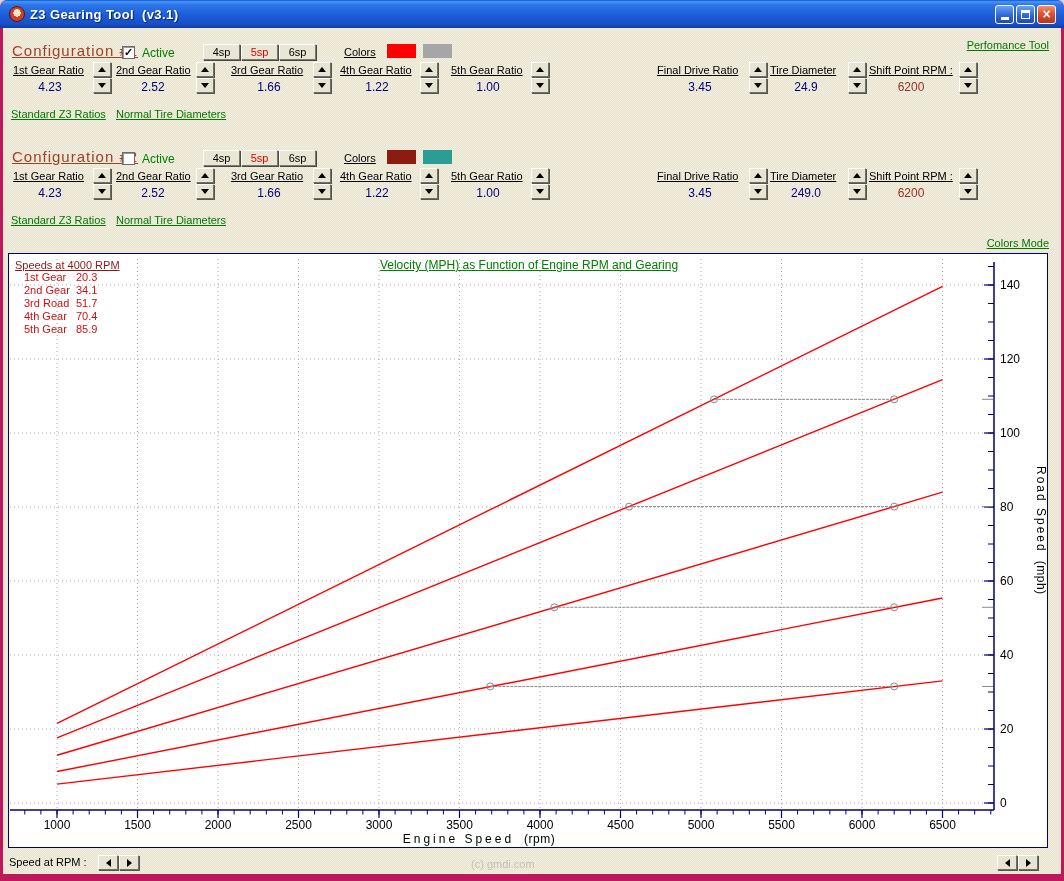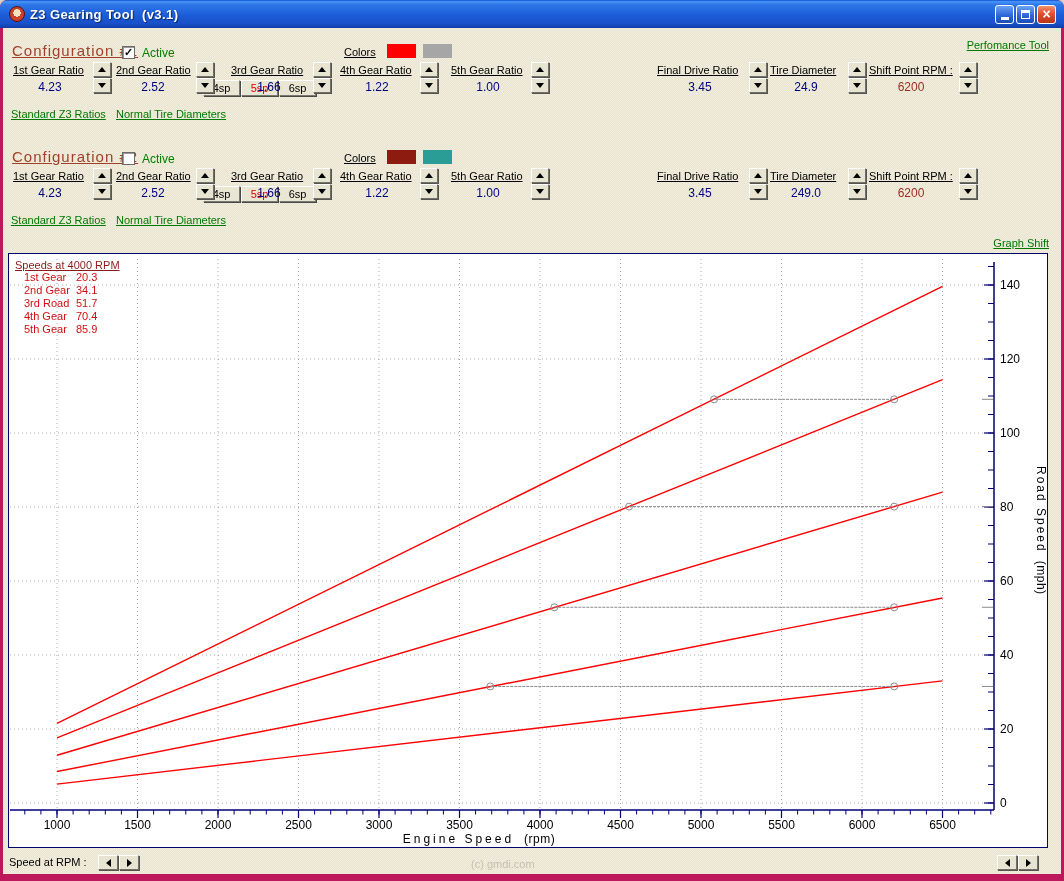--- a/index.html
+++ b/index.html
@@ -56,21 +56,21 @@
     position:absolute;left:119px;top:4px;width:13px;height:13px;background:#fff;
     border:1px solid #6a6a6a;box-shadow:inset 1px 1px 0 #9a9a9a;
     font-size:11px;line-height:11px;text-align:center;color:#111;font-weight:bold;
   }
   .chk-label{position:absolute;left:139px;top:4px;color:#008000;font-size:12px;}
   .sp-btn{
     position:absolute;top:2px;width:37px;height:16px;
     background:#eae6d4;border:1px solid;border-color:#fff #7a7a72 #7a7a72 #fff;
     box-shadow:1px 1px 0 #4a4a44;
     font-family:"Liberation Sans",sans-serif;font-size:11px;color:#000;
-    text-align:center;line-height:13px;padding:0;cursor:pointer;margin-top:36px;
+    text-align:center;line-height:13px;padding:0;cursor:pointer;
   }
   .sp-btn.sel{color:#e00000;}
   .colors-label{position:absolute;left:341px;top:4px;font-size:11px;color:#000;text-decoration:underline;}
   .swatch{position:absolute;top:2px;width:29px;height:14px;cursor:pointer;}
   
   .field{position:absolute;top:22px;height:34px;}
   .f-label{
     display:block;font-size:11px;color:#000;text-decoration:underline;white-space:nowrap;
   }
   .f-value{
@@ -359,21 +359,21 @@
               <span class="spin-btn spin-down">
                 <span class="tri-down"></span>
               </span>
             </span>
           </div>
         </div>
       <a class="link cfg-link1">Standard Z3 Ratios</a>
       <a class="link cfg-link2">Normal Tire Diameters</a>
     </section>
 
-    <a class="link graph-link">Graph Shift</a>
+    <a class="link graph-link">Colors Mode</a>
 
     <div class="chart-panel">
       <svg id="plot" width="1038" height="593">
           <line x1="48" y1="5" x2="48" y2="555" stroke="#ababab" stroke-width="1" stroke-dasharray="1 3"></line>
           <line x1="128.5" y1="5" x2="128.5" y2="555" stroke="#ababab" stroke-width="1" stroke-dasharray="1 3"></line>
           <line x1="209" y1="5" x2="209" y2="555" stroke="#ababab" stroke-width="1" stroke-dasharray="1 3"></line>
           <line x1="289.5" y1="5" x2="289.5" y2="555" stroke="#ababab" stroke-width="1" stroke-dasharray="1 3"></line>
           <line x1="370" y1="5" x2="370" y2="555" stroke="#ababab" stroke-width="1" stroke-dasharray="1 3"></line>
           <line x1="450.5" y1="5" x2="450.5" y2="555" stroke="#ababab" stroke-width="1" stroke-dasharray="1 3"></line>
           <line x1="531" y1="5" x2="531" y2="555" stroke="#ababab" stroke-width="1" stroke-dasharray="1 3"></line>
@@ -540,20 +540,21 @@
           <line x1="973" y1="353.27" x2="984" y2="353.27" stroke="#8a8a8a" stroke-width="1"></line>
           <line x1="620.033" y1="252.63" x2="885.2" y2="252.63" stroke="#8a8a8a" stroke-width="1" stroke-dasharray="3 1"></line>
           <circle cx="620.033" cy="252.63" r="3.5" fill="none" stroke="#8a8a8a"></circle>
           <circle cx="885.2" cy="252.63" r="3.5" fill="none" stroke="#8a8a8a"></circle>
           <line x1="973" y1="252.63" x2="984" y2="252.63" stroke="#8a8a8a" stroke-width="1"></line>
           <line x1="705.041" y1="145.32999999999998" x2="885.2" y2="145.32999999999998" stroke="#8a8a8a" stroke-width="1" stroke-dasharray="3 1"></line>
           <circle cx="705.041" cy="145.32999999999998" r="3.5" fill="none" stroke="#8a8a8a"></circle>
           <circle cx="885.2" cy="145.32999999999998" r="3.5" fill="none" stroke="#8a8a8a"></circle>
           <line x1="973" y1="145.32999999999998" x2="984" y2="145.32999999999998" stroke="#8a8a8a" stroke-width="1"></line>
         </svg>
+      <div class="chart-title">Velocity (MPH) as Function of Engine RPM and Gearing</div>
       <div class="legend">
         <div class="legend-header">Speeds at 4000 RPM</div>
         <div>
             <div class="legend-row">
               <span class="lg-name">1st Gear</span>
               <span class="lg-val">20.3</span>
             </div>
             <div class="legend-row">
               <span class="lg-name">2nd Gear</span>
               <span class="lg-val">34.1</span>

